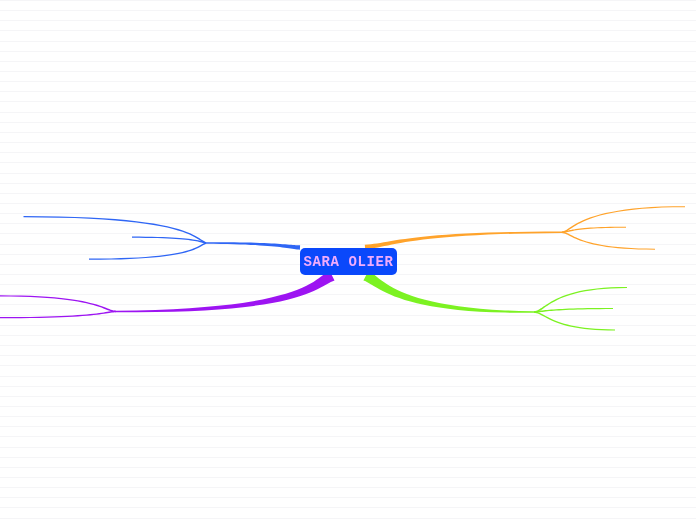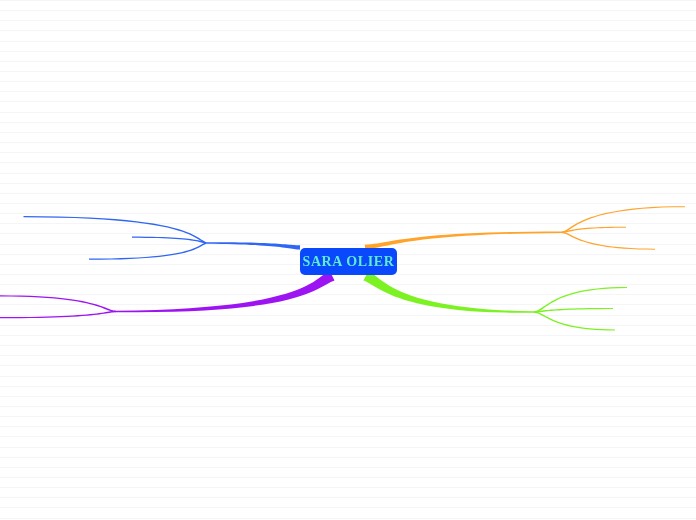--- a/index.html
+++ b/index.html
@@ -6,21 +6,21 @@
   html,body{margin:0;padding:0;}
   body{width:696px;height:520px;overflow:hidden;background:#ffffff;
        font-family:"Liberation Serif",serif;}
   #stage{position:relative;width:696px;height:520px;background:#fff;}
   #lines{position:absolute;inset:0;
     background:repeating-linear-gradient(to bottom,
       #f5f5f7 0px,#f5f5f7 1px,#ffffff 1px,#ffffff 10.15px);}
   svg.branches{position:absolute;left:0;top:0;width:696px;height:520px;}
   #center-node{position:absolute;left:300px;top:248px;width:97px;height:27px;
     background:#0a48fb;border-radius:5px;display:flex;align-items:center;justify-content:center;}
-  #center-node span{color:#5eead4;font-weight:bold;font-size:14px;letter-spacing:0.6px;}
+  #center-node span{color:#f0abfc;font-weight:bold;font-size:14px;letter-spacing:0.6px;font-family:Liberation Mono, monospace;}
 </style>
 </head>
 <body>
 
 <div id="stage">
   <div id="lines"></div>
   <svg class="branches" viewBox="0 0 696 520">
   <path fill="#ffa32b" d="M365.2,249.3L368.3,249.0L371.4,248.5L374.5,248.0L377.7,247.4L381.0,246.8L384.4,246.1L388.0,245.4L391.9,244.6L396.0,243.8L400.6,243.0L405.5,242.1L410.9,241.3L416.8,240.5L423.3,239.6L430.3,238.8L438.1,238.0L446.5,237.2L455.7,236.5L465.6,235.8L476.5,235.2L488.2,234.6L500.9,234.1L514.5,233.7L529.2,233.4L545.1,233.2L562.0,233.0L562.0,231.6L545.0,231.6L529.2,231.7L514.5,231.9L500.8,232.2L488.1,232.5L476.4,233.0L465.5,233.5L455.5,234.0L446.3,234.7L437.8,235.3L430.1,236.0L422.9,236.7L416.4,237.4L410.5,238.2L405.0,238.9L400.0,239.6L395.4,240.3L391.2,241.0L387.3,241.7L383.7,242.3L380.2,242.9L377.0,243.4L373.9,243.8L370.9,244.2L367.8,244.5L364.8,244.7Z"></path>
   <path fill="#ffa32b" d="M562.0,233.0L563.3,232.9L564.5,232.5L565.8,231.9L567.0,231.2L568.4,230.3L569.8,229.3L571.5,228.2L573.3,227.0L575.4,225.7L577.8,224.3L580.5,222.9L583.5,221.4L587.0,220.0L590.9,218.5L595.2,217.1L600.1,215.6L605.5,214.3L611.5,213.0L618.2,211.8L625.4,210.7L633.4,209.7L642.1,208.8L651.6,208.2L661.9,207.6L673.0,207.3L685.0,207.2L685.0,206.2L673.0,206.3L661.8,206.6L651.5,207.1L642.0,207.8L633.3,208.6L625.3,209.6L618.0,210.7L611.3,211.9L605.3,213.1L599.8,214.5L594.9,215.9L590.5,217.3L586.5,218.8L583.0,220.3L579.9,221.7L577.2,223.1L574.7,224.5L572.6,225.8L570.7,227.0L569.1,228.1L567.6,229.1L566.3,230.0L565.1,230.6L564.0,231.1L563.0,231.4L562.0,231.6Z"></path>
   <path fill="#ffa32b" d="M562.1,233.0L563.0,232.9L563.9,232.8L564.9,232.6L565.8,232.4L566.8,232.2L567.8,232.0L568.9,231.7L570.1,231.5L571.4,231.2L572.8,230.9L574.4,230.6L576.1,230.3L578.0,230.1L580.0,229.8L582.3,229.5L584.8,229.3L587.6,229.0L590.6,228.8L593.9,228.5L597.5,228.3L601.4,228.2L605.6,228.0L610.1,227.9L615.0,227.8L620.3,227.7L626.0,227.7L626.0,226.7L620.3,226.7L615.0,226.8L610.1,226.8L605.5,226.9L601.3,227.1L597.4,227.2L593.8,227.4L590.5,227.6L587.5,227.8L584.7,228.1L582.2,228.3L579.9,228.6L577.8,228.8L575.9,229.1L574.1,229.4L572.6,229.6L571.1,229.9L569.8,230.1L568.6,230.4L567.5,230.6L566.5,230.8L565.5,231.0L564.6,231.2L563.7,231.3L562.8,231.5L561.9,231.6Z"></path>

